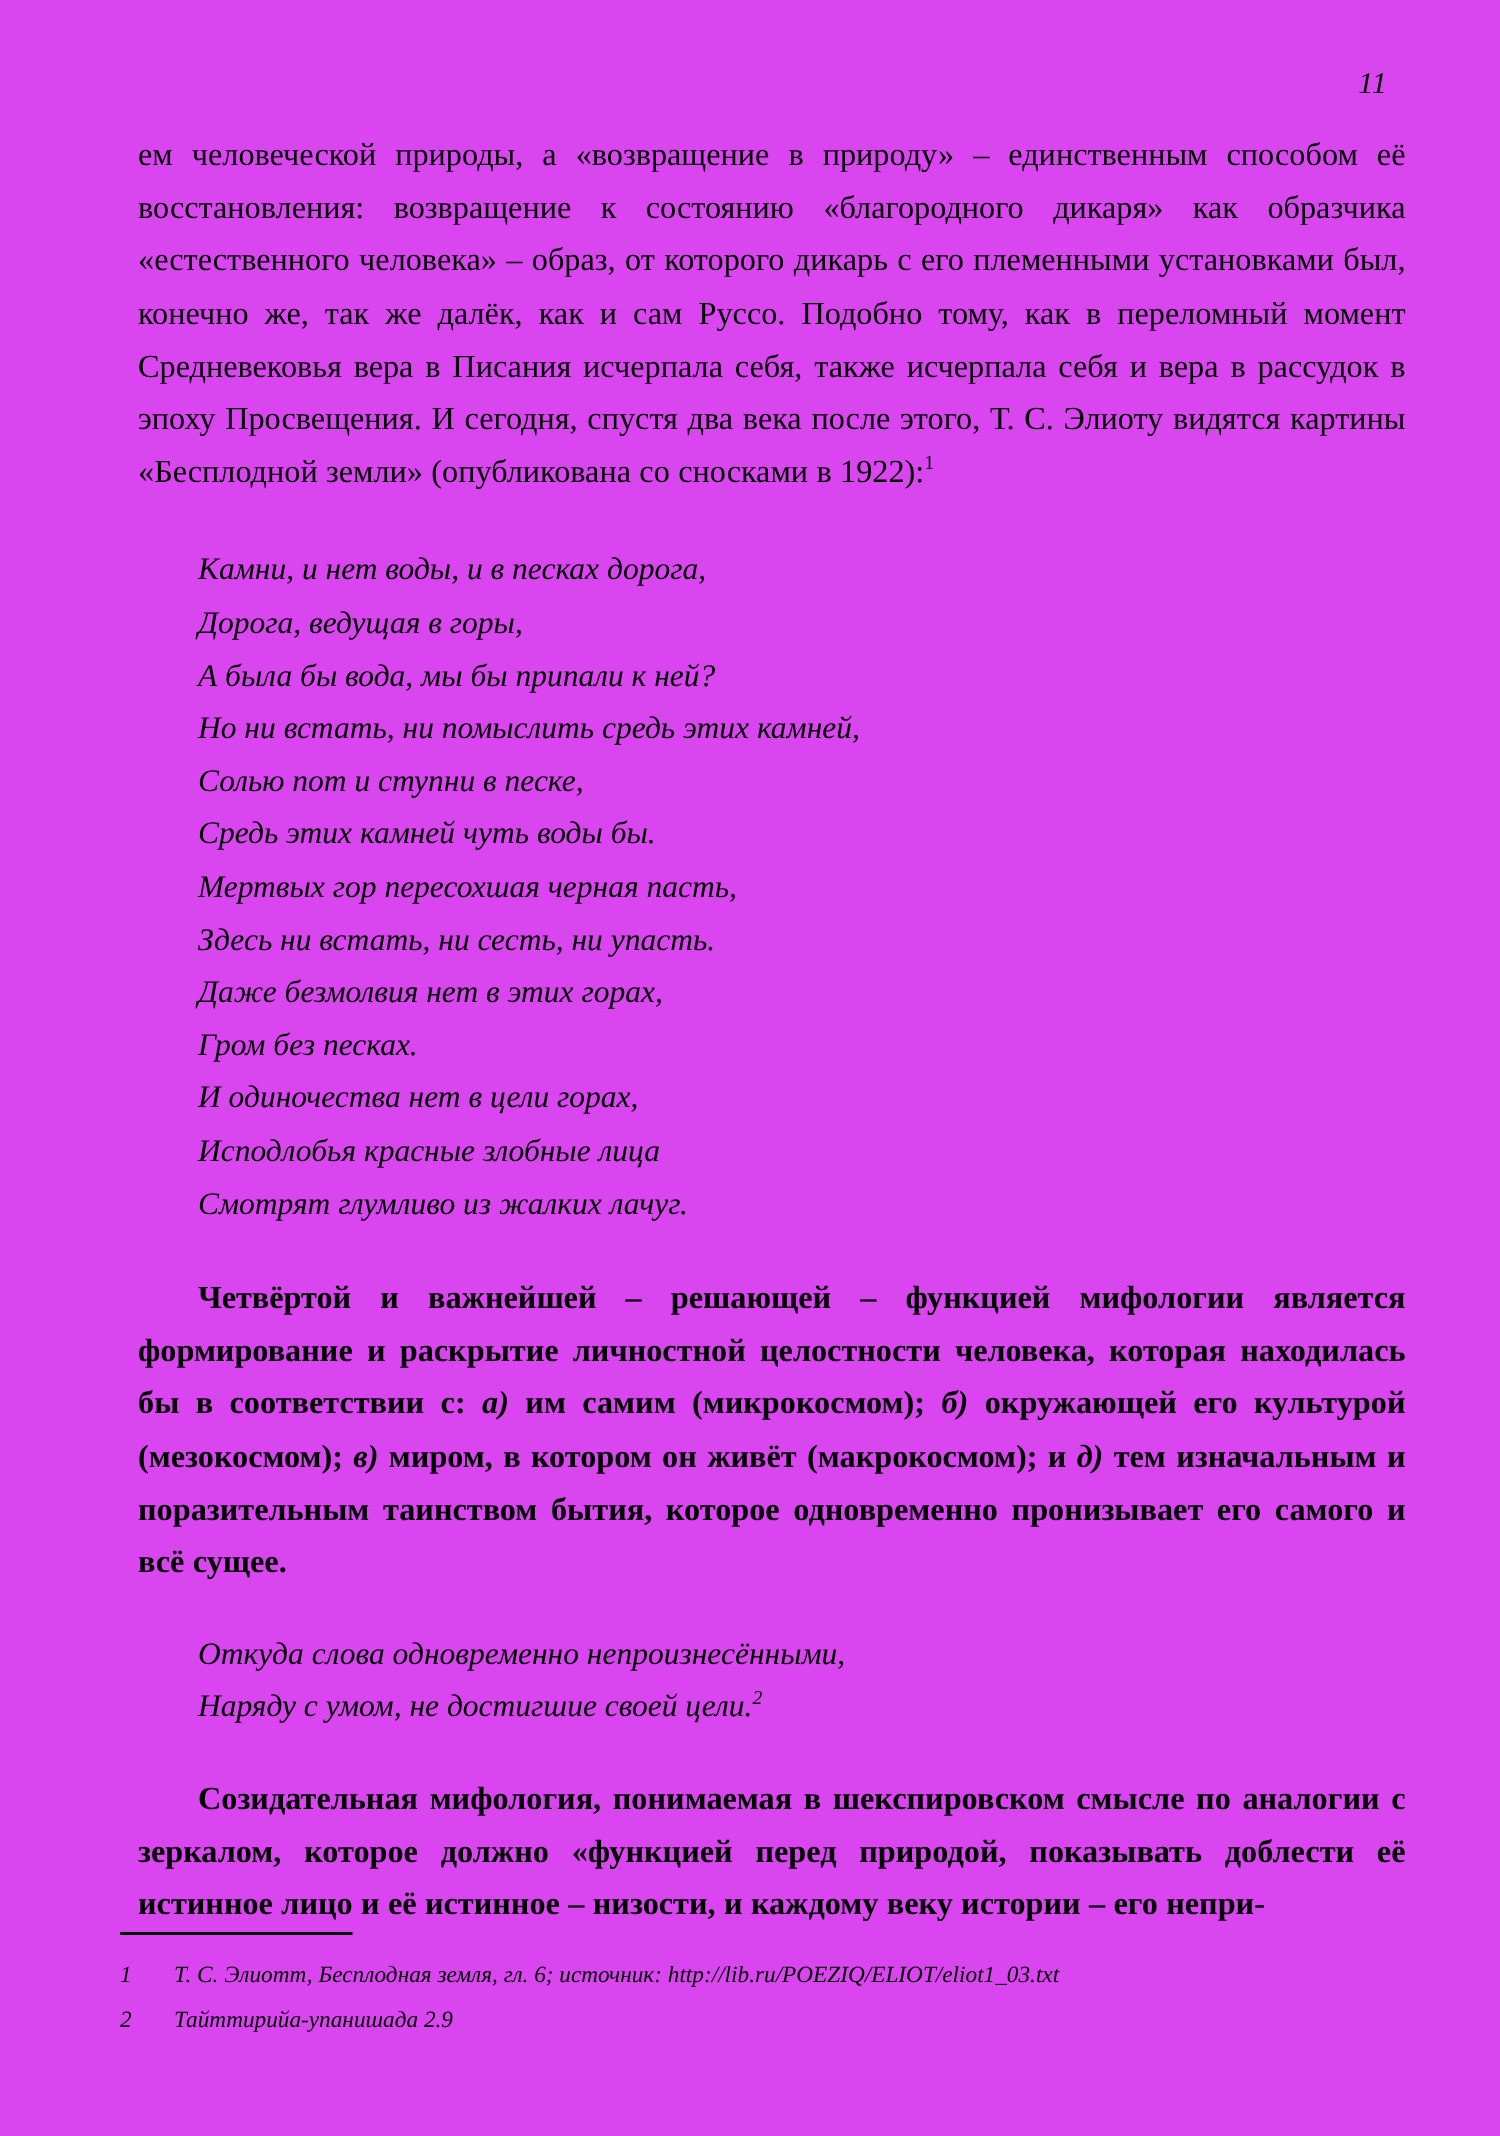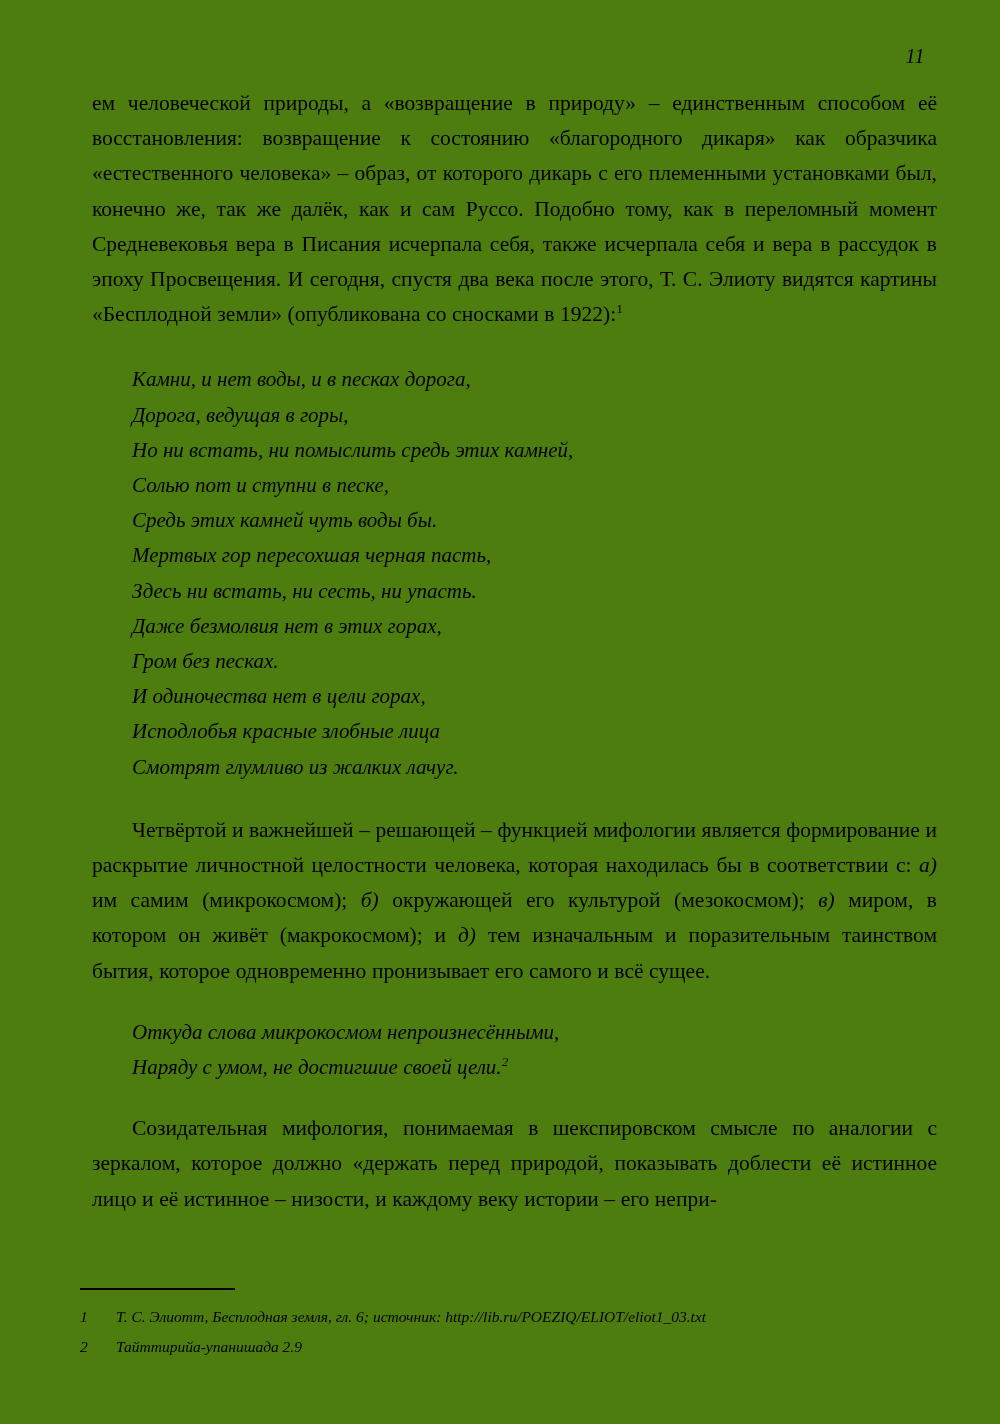--- a/index.html
+++ b/index.html
@@ -15,21 +15,21 @@
     color: #000000;
     overflow: hidden;
   }
 
   .page {
     position: absolute;
     left: 0;
     top: 0;
     width: 1000px;
     height: 1424px;
-    background: #4d7c0f;
+    background: #d946ef;
   }
 
   
   .folio {
     position: absolute;
     top: 44px;
     right: 75px;
     width: 120px;
     text-align: right;
     font-style: italic;
@@ -50,20 +50,21 @@
     margin: 0;
     font-size: 21.5px;
     line-height: 35.2px;
     text-align: justify;
     text-justify: inter-word;
     hyphens: manual;
     word-spacing: 0.2px;
   }
   p.body-text.indent {
     text-indent: 40px;
+    font-weight: bold;
   }
 
   
   .verse {
     margin: 0;
     padding: 0;
     list-style: none;
     font-style: italic;
     font-size: 21px;
     line-height: 35.2px;
@@ -133,40 +134,41 @@
 
   <div class="folio">11</div>
 
   <div class="column">
 
     <p class="body-text"><span>ем человеческой природы, а «возвращение в природу» – единственным способом её восстановления: возвращение к состоянию «благородного дикаря» как образчика «естественного человека» – образ, от которого дикарь с его племенными установками был, конечно же, так же далёк, как и сам Руссо. Подобно тому, как в переломный момент Средневековья вера в Писания исчерпала себя, также исчерпала себя и вера в рассудок в эпоху Просвещения. И сегодня, спустя два века после этого, Т. С. Элиоту видятся картины «Бесплодной земли» (опубликована со сносками в 1922):</span><sup>1</sup></p>
 
     <ul class="verse verse-block-1">
       <li>Камни, и нет воды, и в песках дорога,</li>
       <li>Дорога, ведущая в горы,</li>
+      <li>А была бы вода, мы бы припали к ней?</li>
       <li>Но ни встать, ни помыслить средь этих камней,</li>
       <li>Солью пот и ступни в песке,</li>
       <li>Средь этих камней чуть воды бы.</li>
       <li>Мертвых гор пересохшая черная пасть,</li>
       <li>Здесь ни встать, ни сесть, ни упасть.</li>
       <li>Даже безмолвия нет в этих горах,</li>
       <li>Гром без песках.</li>
       <li>И одиночества нет в цели горах,</li>
       <li>Исподлобья красные злобные лица</li>
       <li>Смотрят глумливо из жалких лачуг.</li>
     </ul>
 
     <p class="body-text indent"><span>Четвёртой и важнейшей – решающей – функцией мифологии является формирование и раскрытие личностной целостности человека, которая  находилась бы в соответствии с: </span><em class="letter">а)</em><span> им самим (микрокосмом); </span><em class="letter">б)</em><span> окружающей его культурой (мезокосмом); </span><em class="letter">в)</em><span> миром, в котором он живёт (макрокосмом); и </span><em class="letter">д)</em><span> тем изначальным и поразительным таинством бытия, которое одновременно пронизывает его самого и всё сущее.</span></p>
 
     <ul class="verse verse-block-2">
-      <li>Откуда слова микрокосмом непроизнесёнными,</li>
+      <li>Откуда слова одновременно непроизнесёнными,</li>
       <li><span>Наряду с умом, не достигшие своей цели.</span><sup>2</sup></li>
     </ul>
 
-    <p class="body-text indent">Созидательная мифология, понимаемая в шекспировском смысле по аналогии с зеркалом, которое должно «держать перед природой, показывать доблести её истинное лицо и её истинное – низости, и каждому веку истории – его непри-</p>
+    <p class="body-text indent">Созидательная мифология, понимаемая в шекспировском смысле по аналогии с зеркалом, которое должно «функцией перед природой, показывать доблести её истинное лицо и её истинное – низости, и каждому веку истории – его непри-</p>
 
   </div>
 
   <div class="footnotes">
     <div class="footnote-rule"></div>
 
     <div class="footnote">
       <span class="fn-num">1</span>
       <span class="fn-text">Т. С. Элиотт, Бесплодная земля, гл. 6; источник: http://lib.ru/POEZIQ/ELIOT/eliot1_03.txt</span>
     </div>

